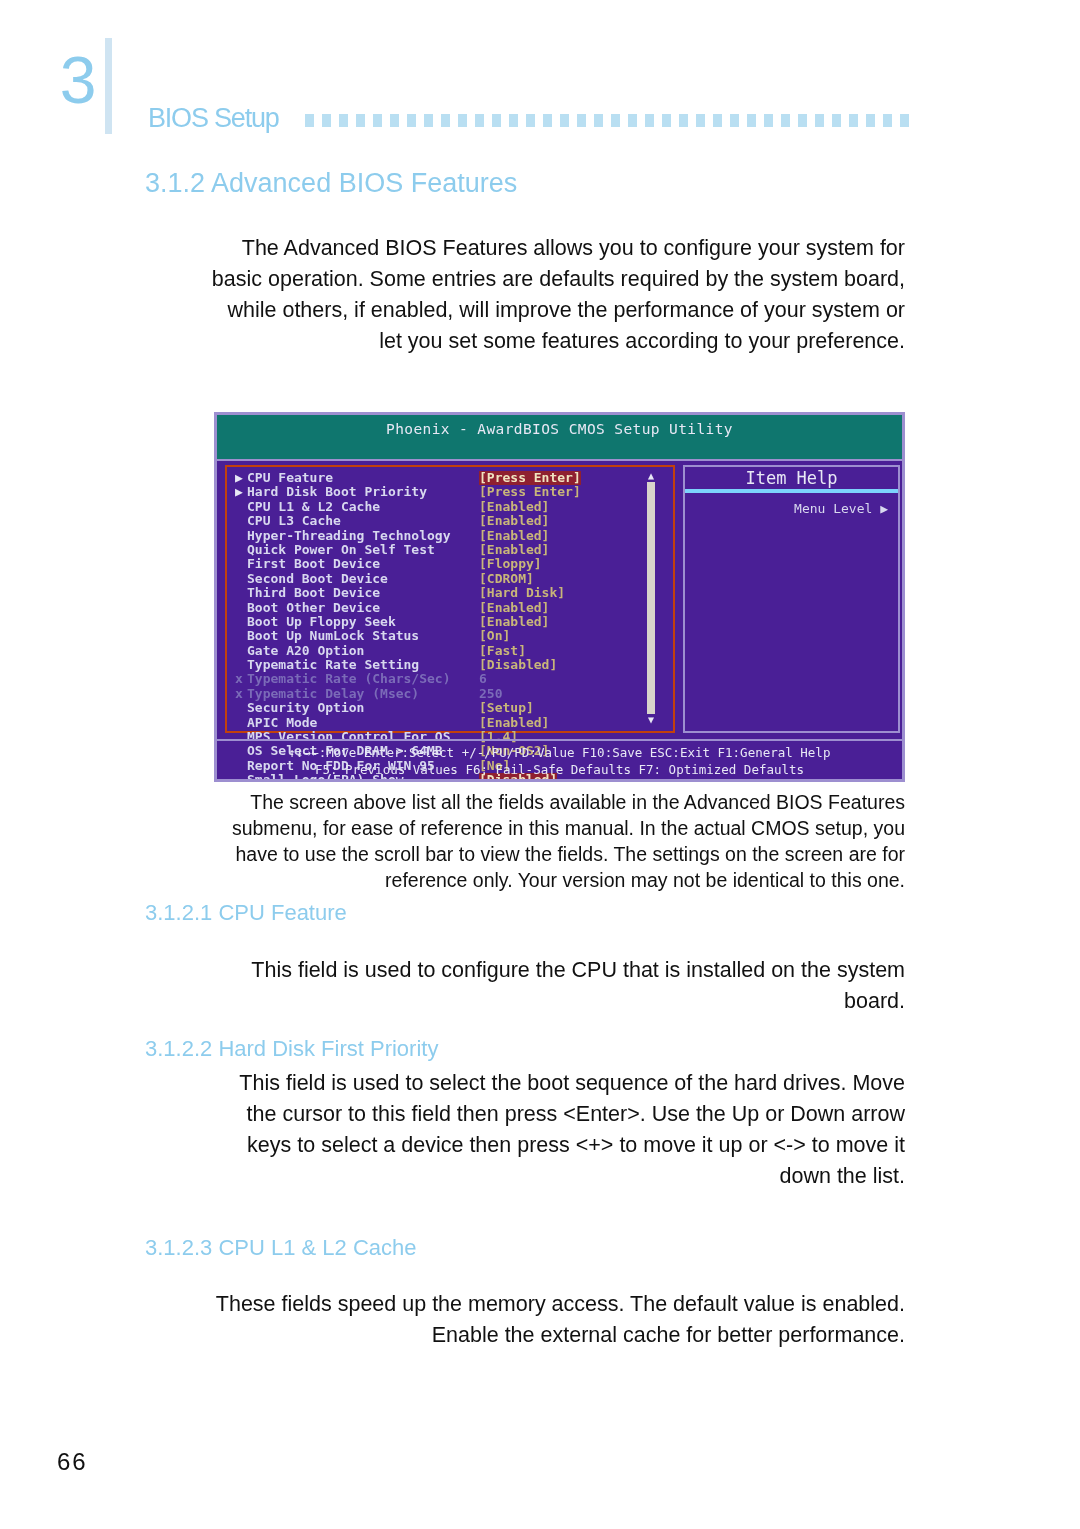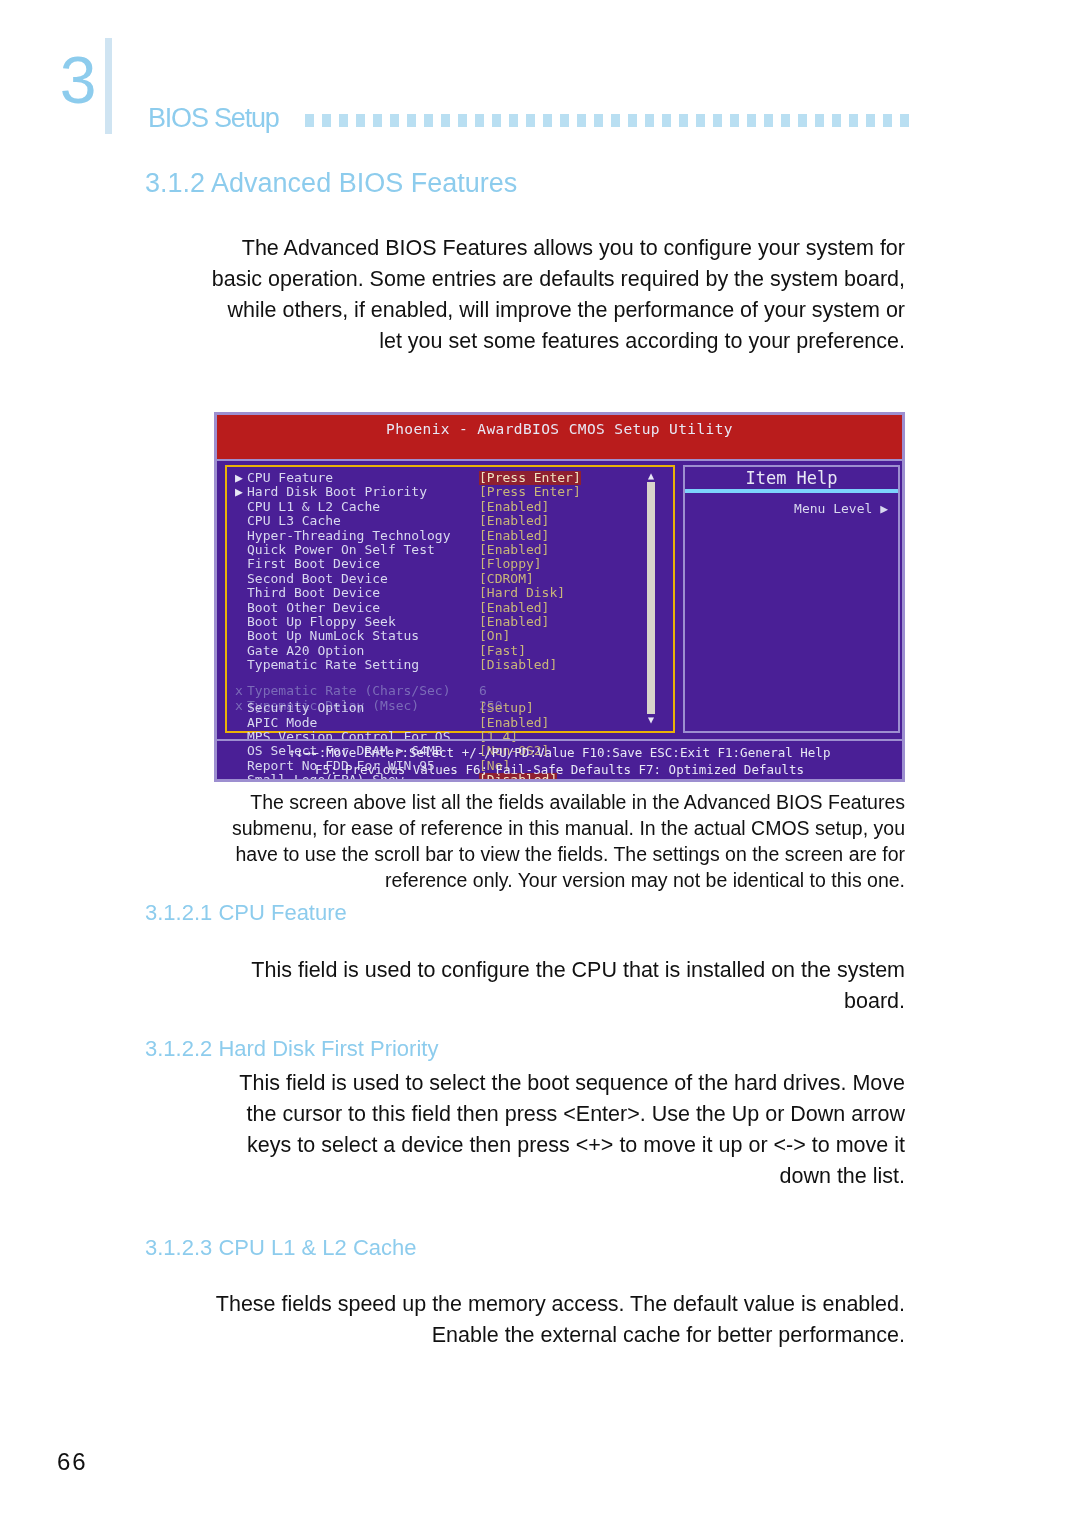--- a/index.html
+++ b/index.html
@@ -111,21 +111,21 @@
     border: 3px solid #9d8fd0;
     box-sizing: border-box;
     font-family: "DejaVu Sans Mono", "Liberation Mono", monospace;
     overflow: hidden;
   }
   .bios-titlebar {
     position: absolute;
     left: 0; top: 0;
     width: 100%;
     height: 46px;
-    background: #b91c1c;
+    background: #0f766e;
     border-bottom: 2px solid #9d8fd0;
     text-align: center;
     color: #e8e8f5;
     font-size: 14.5px;
     line-height: 20px;
     padding-top: 4px;
     box-sizing: border-box;
     letter-spacing: 0.4px;
   }
   .bios-body {
@@ -134,23 +134,24 @@
     top: 46px;
     width: 100%;
     height: 278px;
   }
   .bios-left {
     position: absolute;
     left: 8px;
     top: 4px;
     width: 450px;
     height: 268px;
-    border: 2px solid #eab308;
+    border: 2px solid #c2410c;
     box-sizing: border-box;
     padding: 4px 0 0 4px;
+    font-weight: bold;
   }
   .bios-row {
     position: relative;
     height: 14.4px;
     font-size: 13px;
     line-height: 14.4px;
     white-space: nowrap;
     color: #d8d8ef;
   }
   .bios-row .arrow {
@@ -172,21 +173,20 @@
   .bios-row .value {
     position: absolute;
     left: 248px;
     top: 0;
     font-size: 13px;
     color: #c9b679;
   }
   .bios-row.dim .label,
   .bios-row.dim .value {
     color: #7b6bb8;
-    margin-top: 12px;
   }
   .bios-row .value.hl {
     background: #8f2030;
     color: #f0e4c0;
   }
   .bios-scroll {
     position: absolute;
     left: 418px;
     top: 3px;
     width: 12px;

